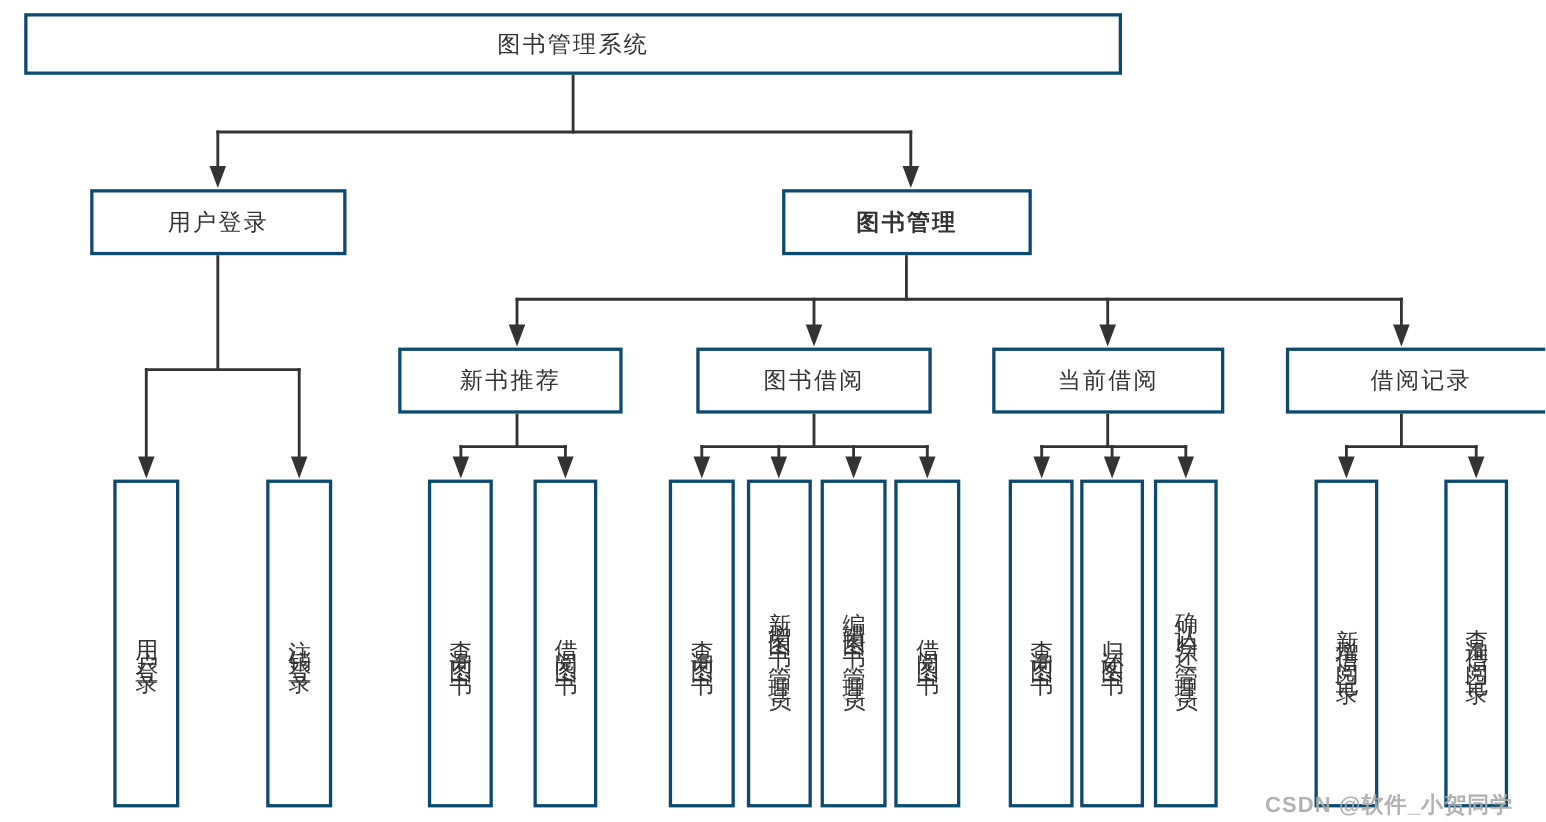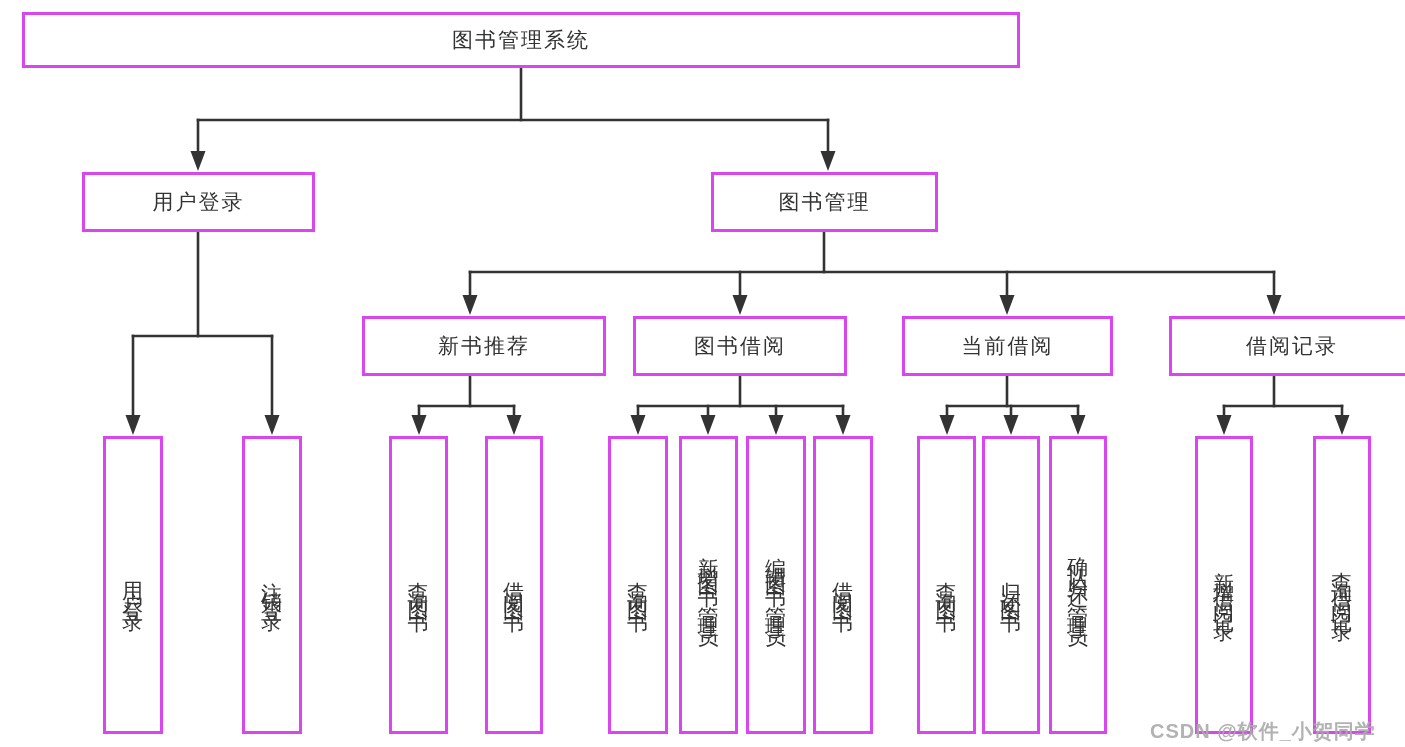--- a/index.html
+++ b/index.html
@@ -13,21 +13,21 @@
   }
   .connectors {
     position: absolute;
     left: 0; top: 0;
     z-index: 1;
   }
   .node {
     position: absolute;
     box-sizing: border-box;
     background: #ffffff;
-    border: 3px solid #d946ef;
+    border: 3px solid #0c4a6e;
     color: #333333;
     display: flex;
     align-items: center;
     justify-content: center;
     z-index: 2;
   }
   .h-node {
     height: 60px;
     font-size: 21px;
     letter-spacing: 2px;
@@ -136,25 +136,25 @@
     </g>
   </svg>
 
   <div class="node h-node root-node">
     <span>图书管理系统</span>
   </div>
 
   <div class="node h-node" style="left:82px; top:172px; width:233px;">
     <span>用户登录</span>
   </div>
-  <div class="node h-node" style="left:711px; top:172px; width:227px;">
+  <div class="node h-node" style="left:711px; top:172px; width:227px;font-weight:bold;">
     <span>图书管理</span>
   </div>
 
-  <div class="node h-node" style="left:362px; top:316px; width:244px;">
+  <div class="node h-node" style="left:362px; top:316px; width:204px;">
     <span>新书推荐</span>
   </div>
   <div class="node h-node" style="left:902px; top:316px; width:211px;">
     <span>当前借阅</span>
   </div>
   <div class="node h-node" style="left:633px; top:316px; width:214px;">
     <span>图书借阅</span>
   </div>
   <div class="node h-node" style="left:1169px; top:316px; width:246px;">
     <span>借阅记录</span>

